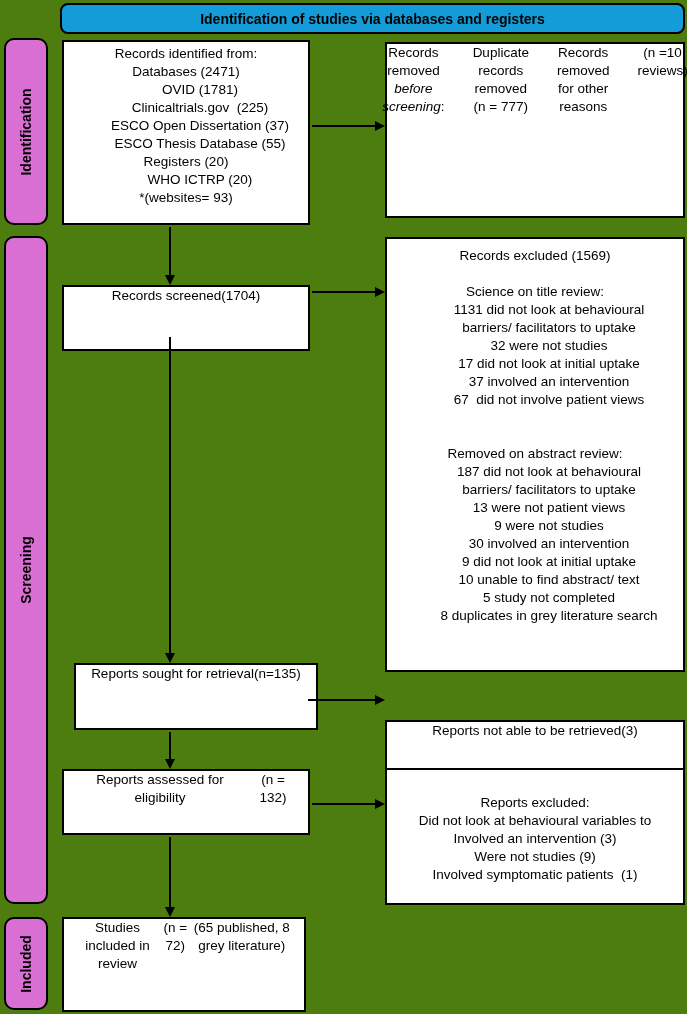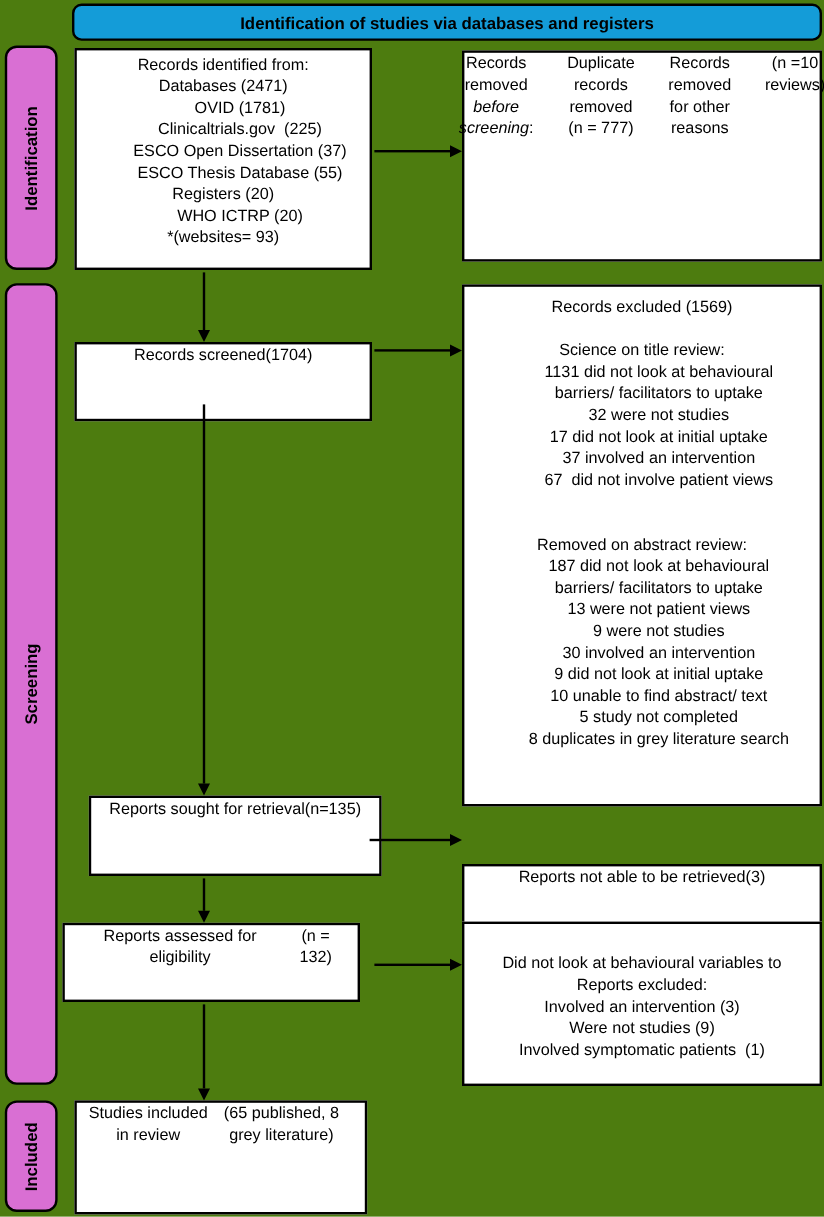--- a/index.html
+++ b/index.html
@@ -77,27 +77,28 @@
   <div class="box vcenter" style="left:62px; top:285px; width:248px; height:66px;">
       <div class="ln">Records screened</div>
       <div class="ln">(1704)</div>
     </div>
 
   <div class="box vcenter" style="left:62px; top:663px; width:244px; height:67px;margin-left:12px;">
       <div class="ln">Reports sought for retrieval</div>
       <div class="ln">(n=135)</div>
     </div>
 
-  <div class="box vcenter" style="left:52px; top:769px; width:248px; height:66px;">
+  <div class="box vcenter" style="left:62px; top:769px; width:248px; height:66px;">
       <div class="ln">Reports assessed for eligibility</div>
       <div class="ln">(n = 132)</div>
     </div>
 
   <div class="box vcenter" style="left:62px; top:917px; width:244px; height:95px;">
       <div class="ln">Studies included in review</div>
+      <div class="ln">(n = 72)</div>
       <div class="ln">(65 published, 8 grey literature)</div>
     </div>
 
   <div class="box vcenter" style="left:385px; top:42px; width:300px; height:176px;">
       <div class="ln">Records removed <em>before screening</em>:</div>
       <div class="ln ind">Duplicate records removed (n = 777)</div>
       <div class="ln ind">Records removed for other reasons</div>
       <div class="ln ind">(n =10 reviews)</div>
     </div>
 
@@ -124,22 +125,22 @@
       <div class="ln ind">5 study not completed</div>
       <div class="ln ind">8 duplicates in grey literature search</div>
     </div>
 
   <div class="box vcenter" style="left:385px; top:684px; width:300px; height:72px;margin-top:36px;">
       <div class="ln">Reports not able to be retrieved</div>
       <div class="ln">(3)</div>
     </div>
 
   <div class="box pad" style="left:385px; top:768px; width:300px; height:137px; padding-top:24px;">
+      <div class="ln">Reports excluded:</div>
       <div class="ln">Did not look at behavioural variables to</div>
-      <div class="ln">Reports excluded:</div>
       <div class="ln">Involved an intervention (3)</div>
       <div class="ln">Were not studies (9)</div>
       <div class="ln">Involved symptomatic patients  (1)</div>
     </div>
 
   <div class="harrow" style="left:312px; top:125px; width:63px;"></div>
   <div class="varrow" style="left:169px; top:227px; height:48px;"></div>
   <div class="harrow" style="left:312px; top:291px; width:63px;"></div>
   <div class="varrow" style="left:169px; top:337px; height:316px;"></div>
   <div class="harrow" style="left:308px; top:699px; width:67px;"></div>

